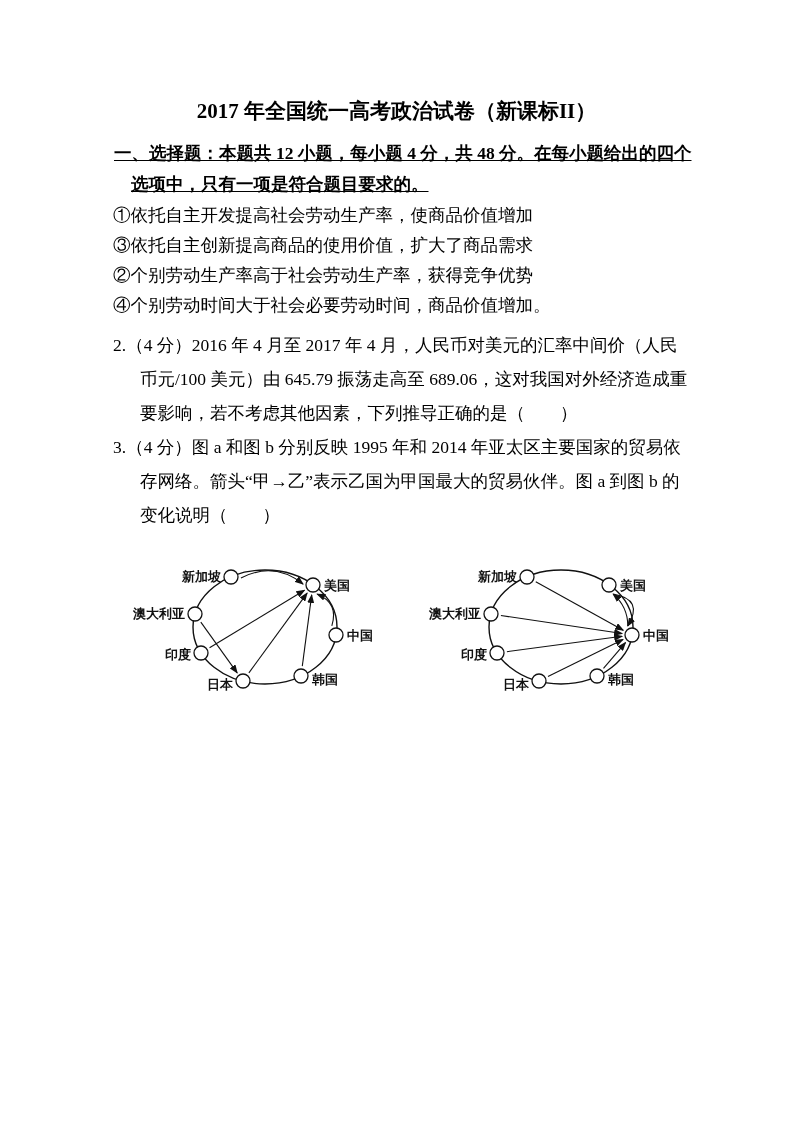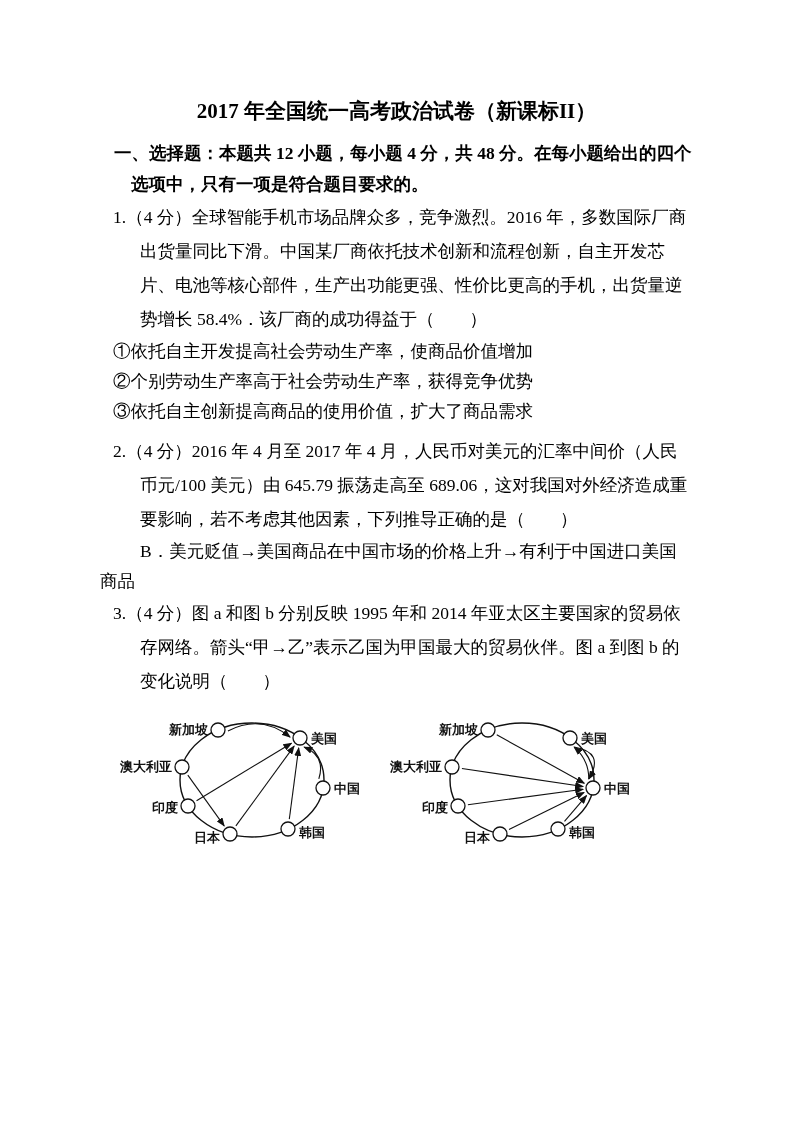--- a/index.html
+++ b/index.html
@@ -1,54 +1,53 @@
 <!DOCTYPE html>
 <html><head>
 <meta charset="utf-8">
 <style>
   html,body{margin:0;padding:0;background:#fff;}
   body{width:793px;height:1122px;overflow:hidden;
        font-family:"Liberation Serif","DejaVu Serif",serif;color:#000;}
   .sheet{box-sizing:border-box;width:793px;height:1122px;padding:96px 100px 0 100px;}
   .title{font-size:21px;font-weight:bold;text-align:center;margin:0 0 12px 0;line-height:30px;}
   .section{font-size:17.5px;font-weight:bold;line-height:31px;margin:0;
-           padding-left:31px;text-indent:-17px;}
+           padding-left:31px;text-indent:-17px;text-decoration:underline;}
   .question{margin:0;}
   .q2{margin-top:8px;}
   .stem{font-size:17.5px;line-height:34px;margin:0;padding-left:40px;text-indent:-27px;}
   .stmt{font-size:17.5px;line-height:30px;margin:0 0 0 13px;}
   .choice-row{display:flex;margin-left:33px;font-size:17.5px;line-height:26px;}
   .choice-row .choice{width:119px;}
   .choice-row .choice:last-child{width:auto;}
   .choice-flow{font-size:17.5px;line-height:30px;margin:0;text-indent:40px;}
   .figures{display:flex;margin:6px 0 0 12px;}
-  .figures figure{margin:0;width:270px;text-align:center;}
+  .figures figure{margin:13px;width:270px;text-align:center;}
   .figures svg{display:block;overflow:visible;}
   figcaption{font-size:15px;font-weight:600;margin-top:2px;}
   figcaption b{margin-right:13px;font-weight:700;}
 </style>
 </head>
 <body>
 
 <div class="sheet">
 
   <h1 class="title">2017 年全国统一高考政治试卷（新课标II）</h1>
 
   <p class="section">一、选择题：本题共 12 小题，每小题 4 分，共 48 分。在每小题给出的四个选项中，只有一项是符合题目要求的。</p>
 
   <section class="question q1">
-    <p class="stem">1.（4 分）全球智能手机市场品牌众多，竞争激烈。2016 年，多数国际厂商出货量同比下滑。中国某厂商依托技术创新和流程创新，自主开发芯片、电池等核心部件，生产出功能更强、性价比更高的手机，出货量逆势增长 58.4%．该厂商的成功得益于（　　）</p>
     <p class="stmt">①依托自主开发提高社会劳动生产率，使商品价值增加</p>
+    <p class="stmt">③依托自主创新提高商品的使用价值，扩大了商品需求</p>
     <p class="stmt">②个别劳动生产率高于社会劳动生产率，获得竞争优势</p>
-    <p class="stmt">③依托自主创新提高商品的使用价值，扩大了商品需求</p>
+    <p class="stmt">④个别劳动时间大于社会必要劳动时间，商品价值增加。</p>
   </section>
 
   <section class="question q2">
     <p class="stem">2.（4 分）2016 年 4 月至 2017 年 4 月，人民币对美元的汇率中间价（人民币元/100 美元）由 645.79 振荡走高至 689.06，这对我国对外经济造成重要影响，若不考虑其他因素，下列推导正确的是（　　）</p>
-    <p class="choice-flow">B．美元贬值→美国商品在中国市场的价格上升→有利于中国进口美国商品</p>
   </section>
 
   <section class="question q3">
     <p class="stem">3.（4 分）图 a 和图 b 分别反映 1995 年和 2014 年亚太区主要国家的贸易依存网络。箭头“甲→乙”表示乙国为甲国最大的贸易伙伴。图 a 到图 b 的变化说明（　　）</p>
     <div class="figures">
       <figure>
         <svg width="270" height="148" viewBox="0 0 270 148">
             <defs>
               <marker id="arw0" markerWidth="9" markerHeight="7" refX="8" refY="3.5" orient="auto" markerUnits="userSpaceOnUse">
                 <path d="M0,0 L9,3.5 L0,7 Z" fill="#111"></path>

